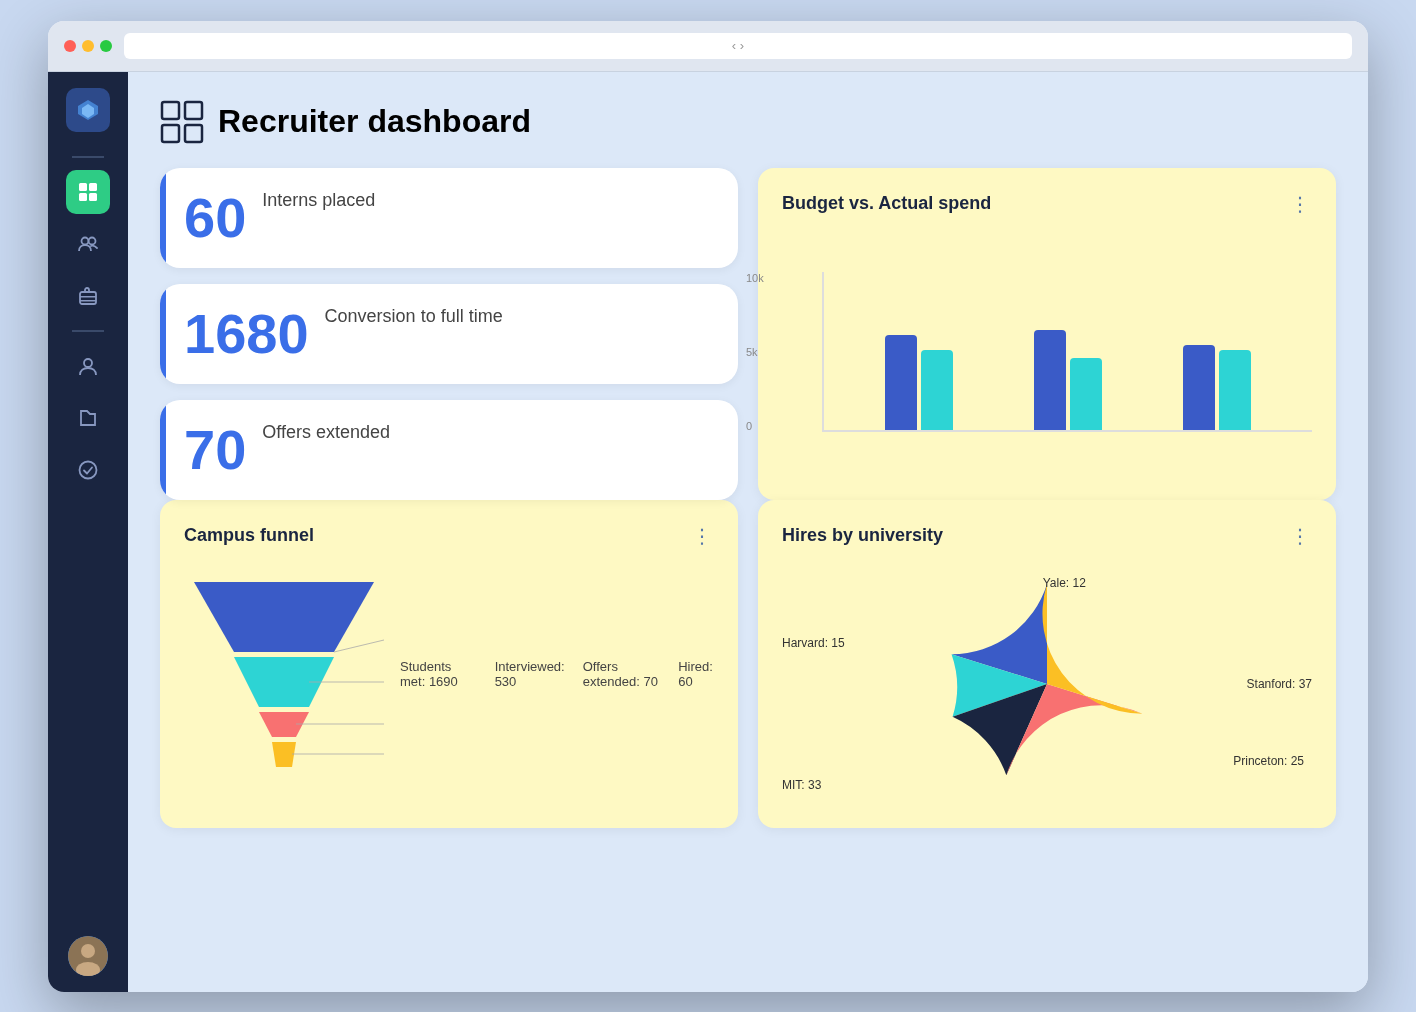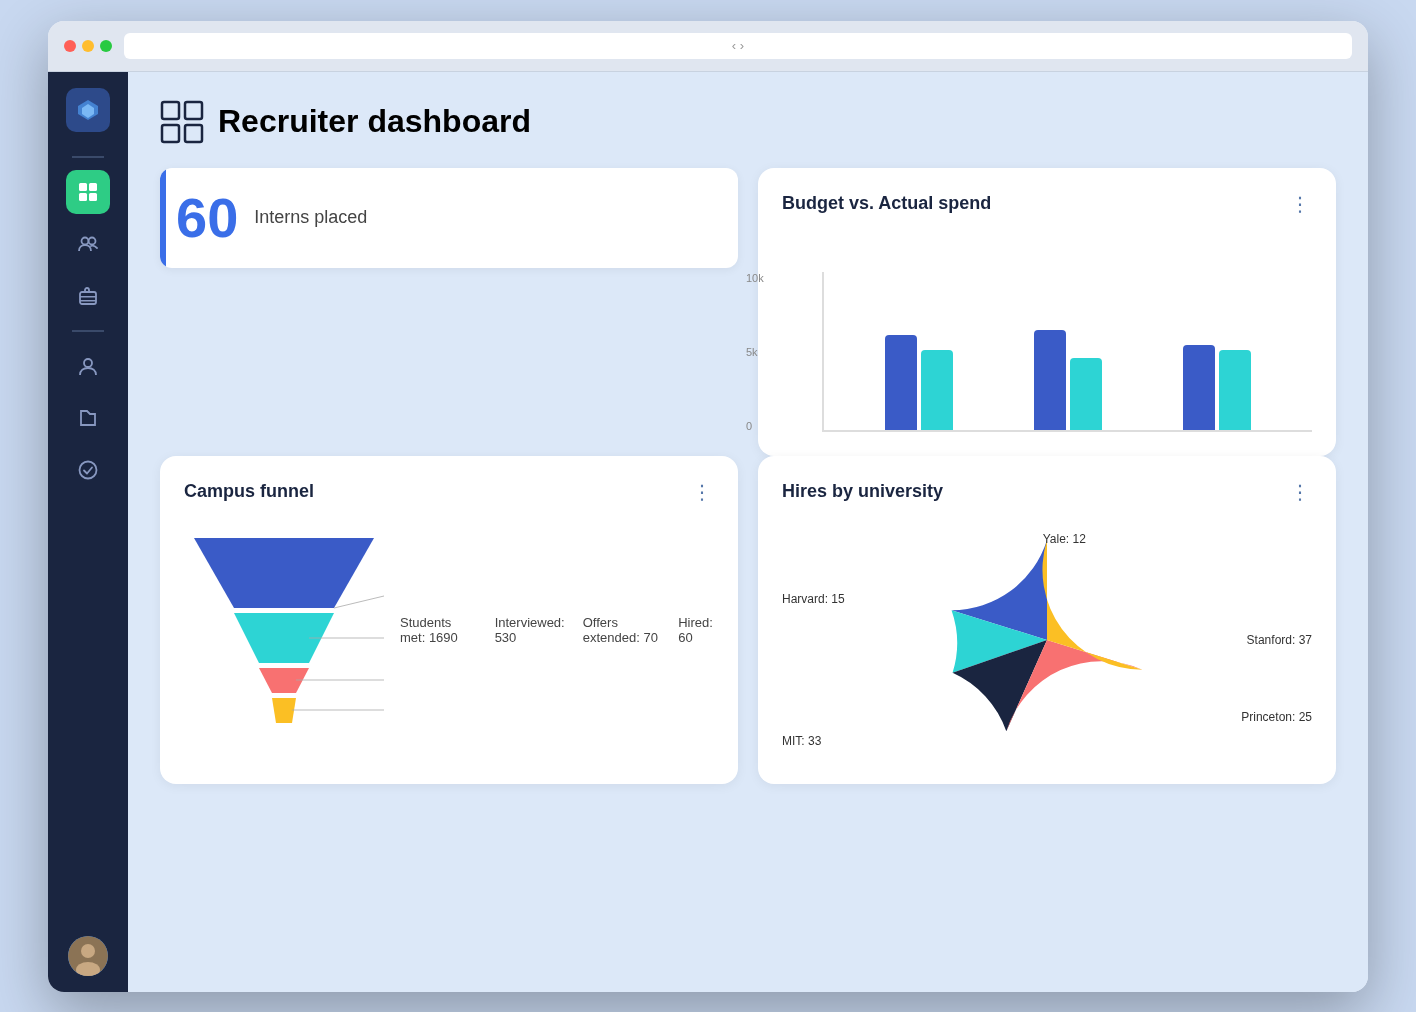--- a/index.html
+++ b/index.html
@@ -131,24 +131,24 @@
       grid-template-columns: 1fr 1fr;
       gap: 20px;
     }
     .stat-cards-col {
       display: flex;
       flex-direction: column;
       gap: 16px;
     }
     .stat-card {
       background: #fff;
-      border-radius: 12px;
-      padding: 22px 16px;
-      display: flex;
-      align-items: center;
+      border-radius: 20px;
+      padding: 22px 24px;
+      display: flex;
+      align-items: flex-start;
       gap: 16px;
       box-shadow: 0 2px 10px rgba(0,0,0,0.06);
       position: relative;
       overflow: hidden;
     }
     .stat-card-accent {
       position: absolute;
       left: 0; top: 0; bottom: 0;
       width: 6px;
       background: #3a6ee8;
@@ -159,21 +159,21 @@
       font-weight: 700;
       color: #3a6ee8;
       line-height: 1;
     }
     .stat-label {
       font-size: 18px;
       color: #444;
       font-weight: 400;
     }
     .chart-card {
-      background: #ffffff;
+      background: #fef9c3;
       border-radius: 16px;
       padding: 24px;
       box-shadow: 0 2px 12px rgba(0,0,0,0.06);
     }
     .chart-header {
       display: flex;
       justify-content: space-between;
       align-items: center;
       margin-bottom: 16px;
     }
@@ -394,20 +394,30 @@
         <h1 class="page-title">Recruiter dashboard</h1>
       </div>
 
       <div class="dashboard-grid">
 
         <div class="stat-cards-col">
           <div class="stat-card">
             <div class="stat-card-accent"></div>
             <span class="stat-number">60</span>
             <span class="stat-label">Interns placed</span>
+          </div>
+          <div class="stat-card">
+            <div class="stat-card-accent"></div>
+            <span class="stat-number">1680</span>
+            <span class="stat-label">Conversion to full time</span>
+          </div>
+          <div class="stat-card">
+            <div class="stat-card-accent"></div>
+            <span class="stat-number">70</span>
+            <span class="stat-label">Offers extended</span>
           </div>
         </div>
 
         <div class="chart-card">
           <div class="chart-header">
             <span class="chart-title">Budget vs. Actual spend</span>
             <span class="three-dots">⋮</span>
           </div>
           <div class="bar-chart-area">
             <div style="position: relative; padding-left: 40px;">
@@ -494,20 +504,20 @@
               <path d="M0,0 L-0.9135,-0.4068 A1,1,0,0,1,-0.2979,0.9546 Z" fill="#f87171"></path>
 
               <path d="M0,0 L-0.2979,0.9546 A1,1,0,0,1,1,0 Z" fill="#fbbf24"></path>
             </svg>
 
             <div style="position:absolute; top:0; left:0; width:100%; height:100%; pointer-events:none;">
               <span style="position:absolute; right:0; top:50%; transform:translateY(-50%); font-size:12px; color:#333;">Stanford: 37</span>
               <span style="position:absolute; top:5%; left:50%; transform:translateX(-10%); font-size:12px; color:#333;">Yale: 12</span>
               <span style="position:absolute; top:30%; left:0; font-size:12px; color:#333;">Harvard: 15</span>
               <span style="position:absolute; bottom:5%; left:0; font-size:12px; color:#333;">MIT: 33</span>
-              <span style="position:absolute; bottom:15%; right:0; font-size:12px; color:#333;">Princeton: 25</span>
+              <span style="position:absolute; bottom:15%; right:8px; font-size:12px; color:#333;">Princeton: 25</span>
             </div>
           </div>
         </div>
       </div>
     </div>
   </div>
 </div>
 
 </body></html>

